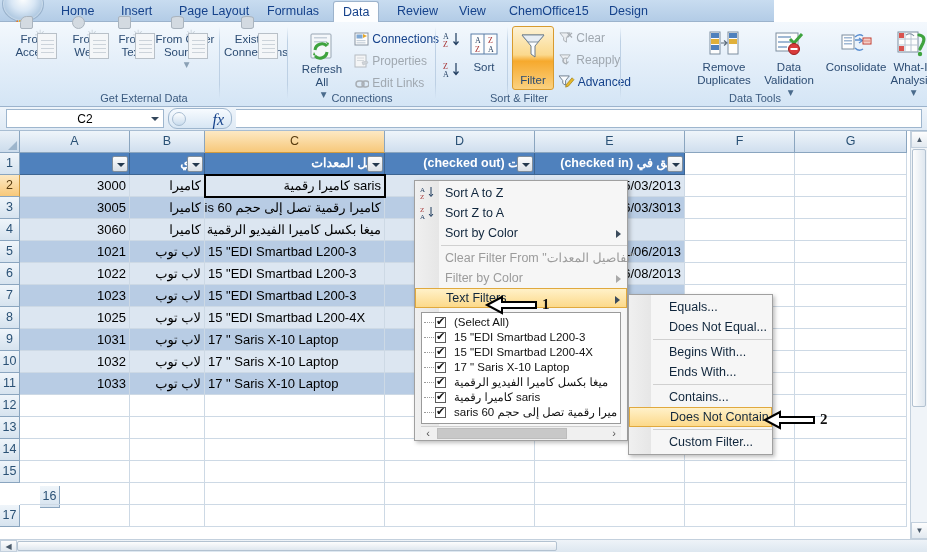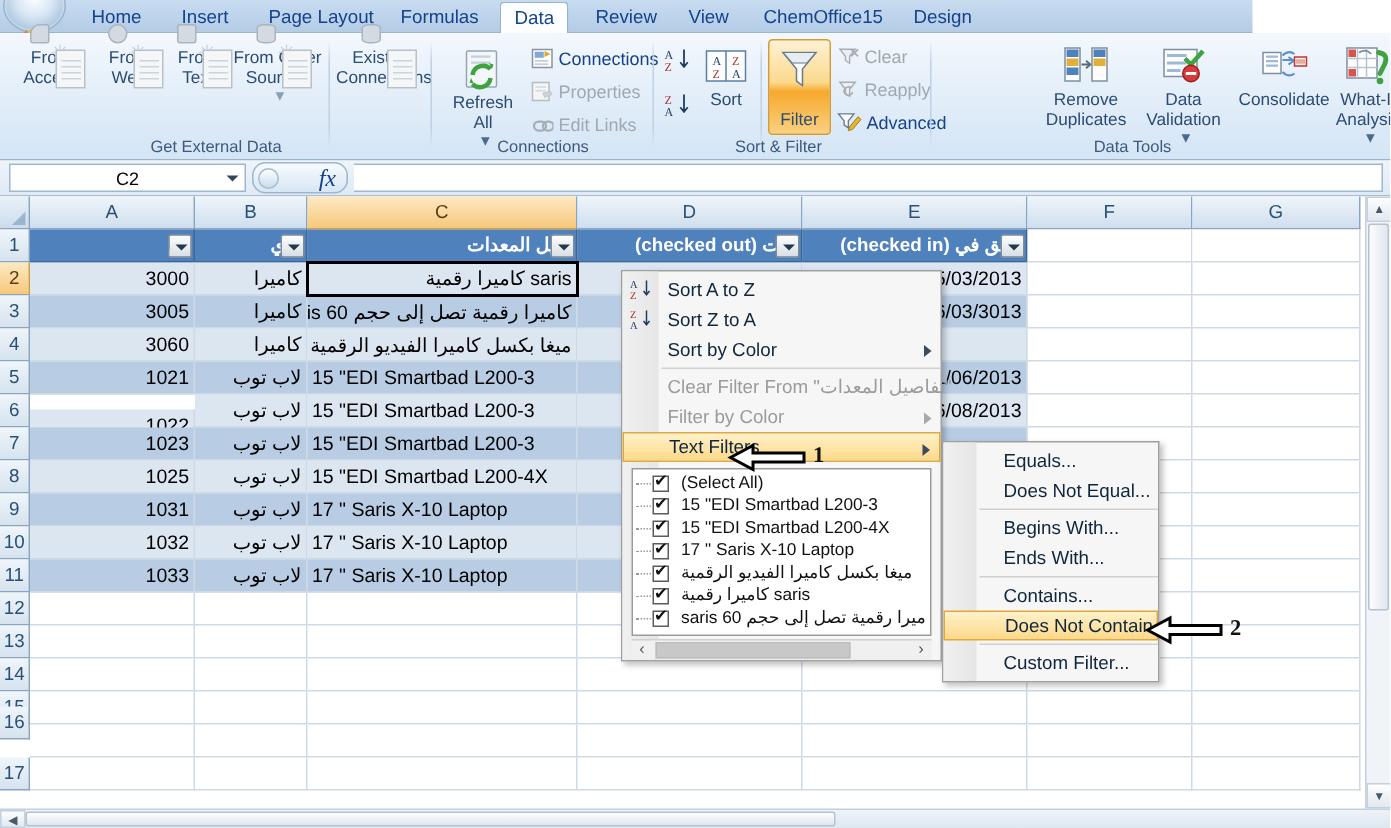--- a/index.html
+++ b/index.html
@@ -12,21 +12,21 @@
   }
   #app {
     position: relative;
     width: 927px; height: 552px;
     background: #fff;
     overflow: hidden;
   }
 
   
   .tabstrip {
-    position: absolute; top: 0; left: 0; width: 835px; height: 22px;
+    position: absolute; top: 0; left: 0; width: 774px; height: 22px;
     background: linear-gradient(#c8dcf0, #b3cce6);
     border-bottom: 1px solid #9cb3cc;
   }
   .office-btn {
     position: absolute; left: 2px; top: -14px;
     width: 42px; height: 36px; border-radius: 50%;
     background: radial-gradient(circle at 50% 35%, #fdfefe 0%, #d9e7f5 40%, #a9c4de 75%, #8aa9c7 100%);
     border: 1px solid #9ab3cd;
     box-shadow: inset 0 0 2px #fff;
   }
@@ -622,21 +622,21 @@
     <div class="rowhead" style="top:132px;">6</div>
     <div class="rowhead" style="top:154px;">7</div>
     <div class="rowhead" style="top:176px;">8</div>
     <div class="rowhead" style="top:198px;">9</div>
     <div class="rowhead" style="top:220px;">10</div>
     <div class="rowhead" style="top:242px;">11</div>
     <div class="rowhead" style="top:264px;">12</div>
     <div class="rowhead" style="top:286px;">13</div>
     <div class="rowhead" style="top:308px;">14</div>
     <div class="rowhead" style="top:330px;">15</div>
-    <div class="rowhead" style="top:340px;">16</div>
+    <div class="rowhead" style="top:355px;margin-left:40px;">16</div>
     <div class="rowhead" style="top:374px;">17</div>
 
     <div class="cell hdr" style="left:20px;  top:22px; width:110px;">قم</div>
     <div class="cell hdr" style="left:130px; top:22px; width:75px;">ع ي</div>
     <div class="cell hdr" style="left:205px; top:22px; width:180px;">صيل المعدات</div>
     <div class="cell hdr" style="left:385px; top:22px; width:150px;">صت (checked out)</div>
     <div class="cell hdr" style="left:535px; top:22px; width:150px;">حقق في (checked in)</div>
     <div class="cell" style="left:685px; top:22px; width:110px; background:#fff;"></div>
     <div class="cell" style="left:795px; top:22px; width:112px; background:#fff;"></div>
 
@@ -671,21 +671,21 @@
     <div class="cell" style="left:795px;top:88px; width:112px;"></div>
 
     <div class="cell band1 num" style="left:20px; top:110px; width:110px;">1021</div>
     <div class="cell band1 ar" style="left:130px;top:110px; width:75px;">لاب توب</div>
     <div class="cell band1 ltr" style="left:205px;top:110px; width:180px;">15 "EDI Smartbad L200-3</div>
     <div class="cell band1" style="left:385px;top:110px; width:150px;"></div>
     <div class="cell band1 num" style="left:535px;top:110px; width:150px;">01/06/2013</div>
     <div class="cell" style="left:685px;top:110px; width:110px;"></div>
     <div class="cell" style="left:795px;top:110px; width:112px;"></div>
 
-    <div class="cell band0 num" style="left:20px; top:142px; width:110px;">1022</div>
+    <div class="cell band0 num" style="left:20px; top:132px; width:110px;">1022</div>
     <div class="cell band0 ar" style="left:130px;top:132px; width:75px;">لاب توب</div>
     <div class="cell band0 ltr" style="left:205px;top:132px; width:180px;">15 "EDI Smartbad L200-3</div>
     <div class="cell band0" style="left:385px;top:132px; width:150px;"></div>
     <div class="cell band0 num" style="left:535px;top:132px; width:150px;">16/08/2013</div>
     <div class="cell" style="left:685px;top:132px; width:110px;"></div>
     <div class="cell" style="left:795px;top:132px; width:112px;"></div>
 
     <div class="cell band1 num" style="left:20px; top:154px; width:110px;">1023</div>
     <div class="cell band1 ar" style="left:130px;top:154px; width:75px;">لاب توب</div>
     <div class="cell band1 ltr" style="left:205px;top:154px; width:180px;">15 "EDI Smartbad L200-3</div>

